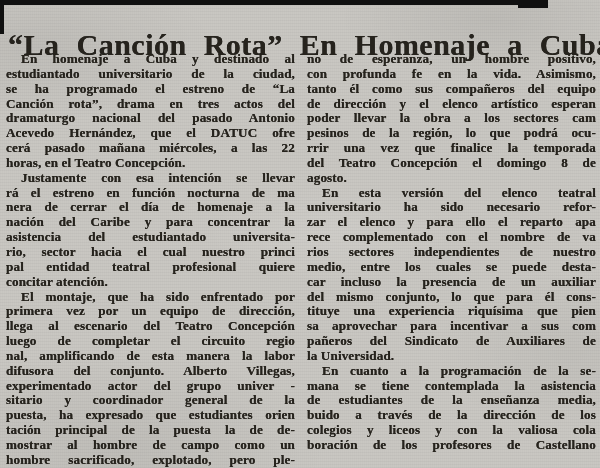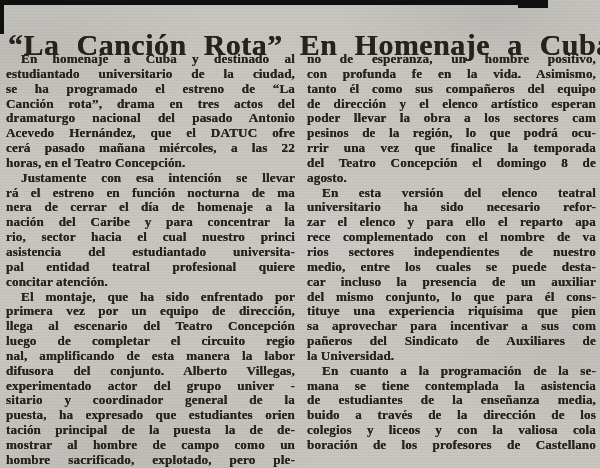--- a/index.html
+++ b/index.html
@@ -79,22 +79,22 @@
           <div class="line">dramaturgo nacional del pasado Antonio</div>
           <div class="line">Acevedo Hernández, que el DATUC ofre</div>
           <div class="line">cerá pasado mañana miércoles, a las 22</div>
           <div class="line no-stretch">horas, en el Teatro Concepción.</div>
         </div>
         <div class="para">
           <div class="line indent">Justamente con esa intención se llevar</div>
           <div class="line">rá el estreno en función nocturna de ma</div>
           <div class="line">nera de cerrar el día de homenaje a la</div>
           <div class="line">nación del Caribe y para concentrar la</div>
+          <div class="line">asistencia del estudiantado universita-</div>
           <div class="line">rio, sector hacia el cual nuestro princi</div>
-          <div class="line">asistencia del estudiantado universita-</div>
           <div class="line">pal entidad teatral profesional quiere</div>
           <div class="line no-stretch">concitar atención.</div>
         </div>
         <div class="para">
           <div class="line indent">El montaje, que ha sido enfrentado por</div>
           <div class="line">primera vez por un equipo de dirección,</div>
           <div class="line">llega al escenario del Teatro Concepción</div>
           <div class="line">luego de completar el circuito regio</div>
           <div class="line">nal, amplificando de esta manera la labor</div>
           <div class="line">difusora del conjunto. Alberto Villegas,</div>

